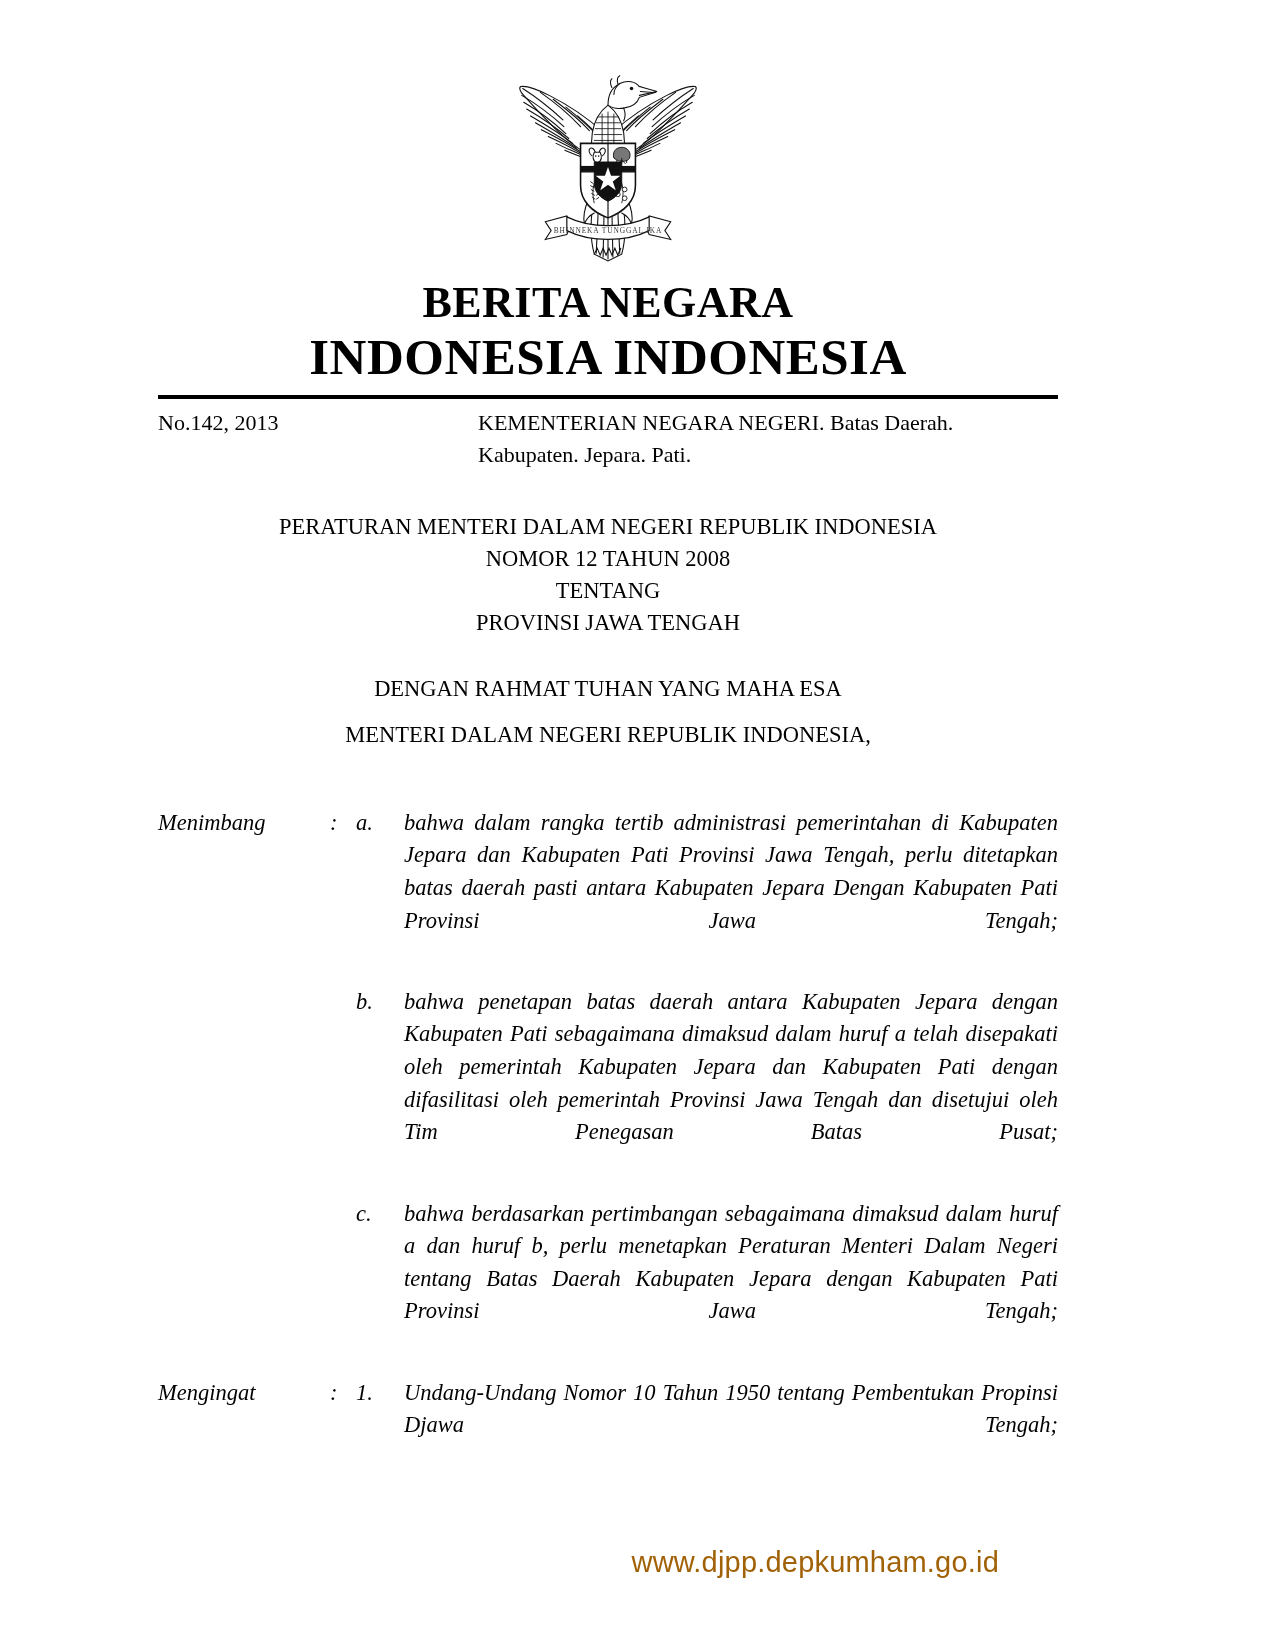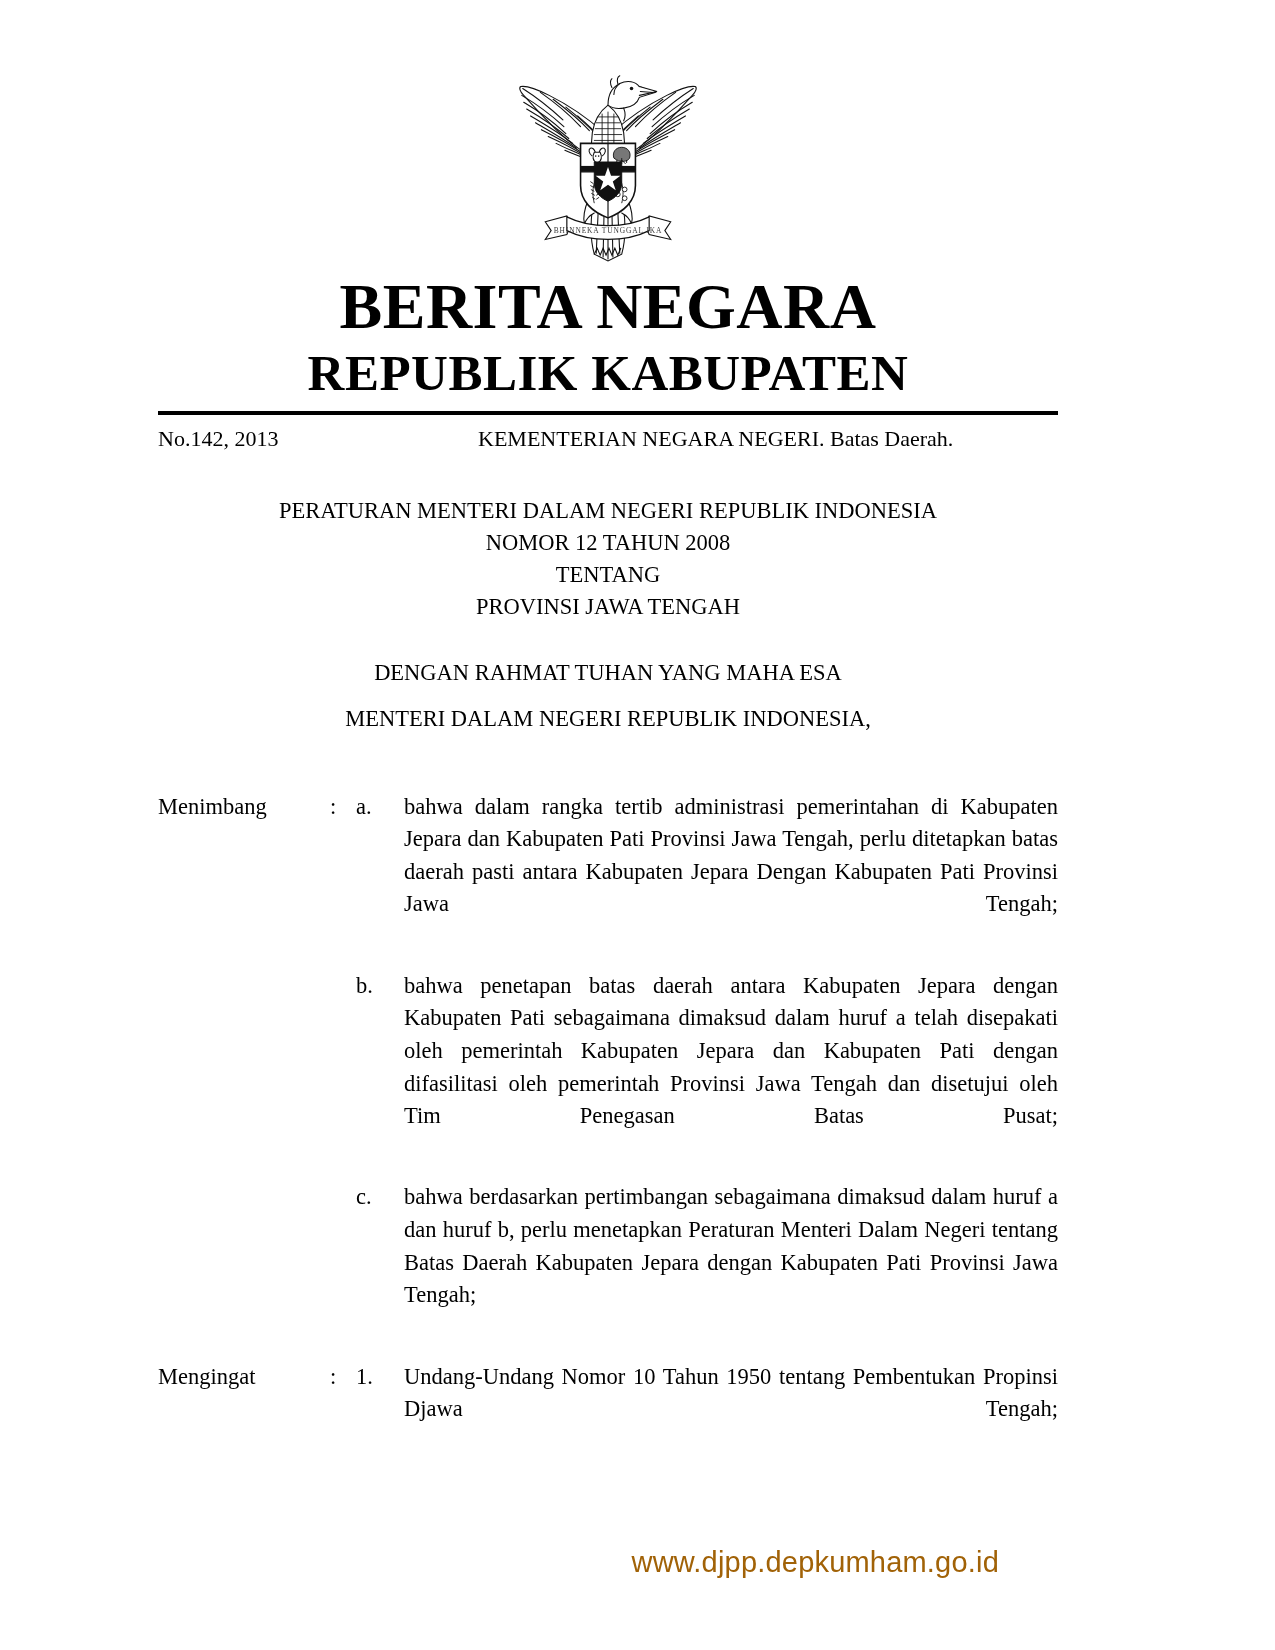--- a/index.html
+++ b/index.html
@@ -42,22 +42,22 @@
   }
 
   
   .masthead {
     text-align: center;
     font-weight: bold;
     letter-spacing: 0.5px;
     line-height: 1.14;
   }
   .masthead .line1 {
-    font-size: 64px;
-    margin-top: 9px;
+    font-size: 44px;
+    margin-top: 16px;
   }
   .masthead .line2 {
     font-size: 51px;
   }
   .rule {
     border: 0;
     border-top: 4px solid #000;
     margin: 9px 0 0 0;
     width: 100%;
   }
@@ -99,20 +99,21 @@
   }
   .invocation .minister {
     margin-top: 14px;
   }
 
   
   .clauses {
     margin-top: 56px;
     font-size: 22.5px;
     line-height: 1.45;
+    font-style: italic;
   }
   .clause {
     display: flex;
     align-items: flex-start;
     margin-bottom: 16px;
   }
   .clause-label {
     flex: 0 0 172px;
     width: 172px;
     text-align: left;
@@ -265,28 +266,29 @@
           <path d="M36 163 L58 157 L62 166 L58 176 L36 181 L42 172 Z" fill="#fff" stroke="#111" stroke-width="1.1"></path>
           <path d="M164 163 L142 157 L138 166 L142 176 L164 181 L158 172 Z" fill="#fff" stroke="#111" stroke-width="1.1"></path>
           <path d="M58 158 C82 170 118 170 142 158 L142 172 C118 184 82 184 58 172 Z" fill="#ffffff" stroke="#111" stroke-width="1.2"></path>
           <text x="100" y="174" text-anchor="middle" font-family="'Liberation Serif', serif" font-size="7.6" letter-spacing="0.9" fill="#3a3a3a">BHINNEKA TUNGGAL IKA</text>
         </g>
       </svg>
     </div>
 
     <div class="masthead">
       <div class="line1">BERITA NEGARA</div>
-      <div class="line2">REPUBLIK KABUPATEN</div>
+      <div class="line2">INDONESIA INDONESIA</div>
     </div>
     <hr class="rule">
 
     <div class="issue-row">
       <div class="issue-no">No.142, 2013</div>
       <div class="issue-subject">
         <span>KEMENTERIAN NEGARA NEGERI. Batas Daerah.</span>
+        <span class="l2">Kabupaten. Jepara. Pati.</span>
       </div>
     </div>
 
     <div class="reg-title">
       <div>PERATURAN MENTERI DALAM NEGERI REPUBLIK INDONESIA</div>
       <div>NOMOR 12  TAHUN 2008</div>
       <div>TENTANG</div>
       <div>PROVINSI JAWA TENGAH</div>
     </div>
 

